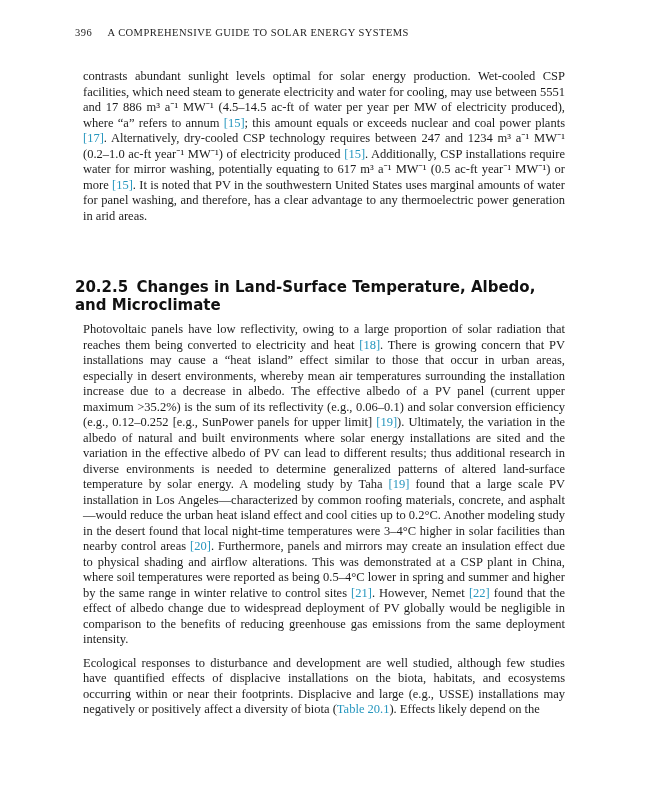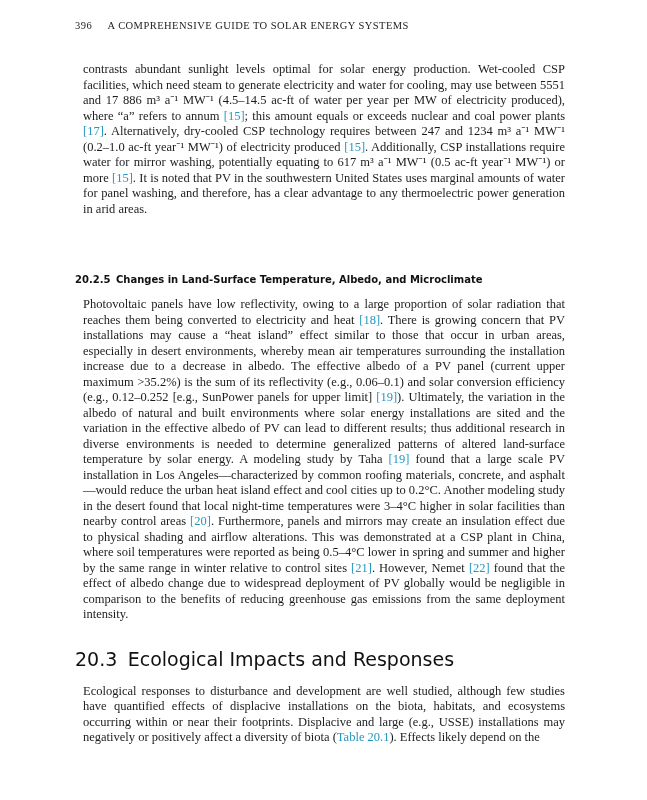--- a/index.html
+++ b/index.html
@@ -4,21 +4,21 @@
 <style>
   * { box-sizing: border-box; }
   html, body { margin: 0; padding: 0; background: #ffffff; }
 
   .page {
     position: relative;
     width: 647px;
     height: 800px;
     margin: 0 auto;
     background: #ffffff;
-    padding: 20px 74px 0 75px;
+    padding: 27px 74px 0 75px;
     font-family: "Liberation Serif", serif;
     color: #1c1c1c;
     overflow: hidden;
   }
 
   .running-header {
     font-size: 10.5px;
     letter-spacing: 0.45px;
     color: #222222;
   }
@@ -31,21 +31,21 @@
     text-align: justify;
     font-size: 12.5px;
     line-height: 15.5px;
     color: #1c1c1c;
   }
 
   .heading-sub {
     margin-top: 54px;
     margin-bottom: 6px;
     font-family: "DejaVu Sans", "Liberation Sans", sans-serif;
-    font-size: 10px;
+    font-size: 15px;
     font-weight: 600;
     line-height: 18px;
     color: #111111;
     max-width: 470px;
   }
 
   .heading-section {
     margin-top: 25px;
     margin-bottom: 13px;
     font-family: "DejaVu Sans", "Liberation Sans", sans-serif;
@@ -67,16 +67,15 @@
 
 <div class="page">
   <header class="running-header">
     <span class="page-num">396</span>
     <span class="running-title">A COMPREHENSIVE GUIDE TO SOLAR ENERGY SYSTEMS</span>
   </header>
   <main class="content">
       <p class="body-para"><span>contrasts abundant sunlight levels optimal for solar energy production. Wet-cooled CSP facilities, which need steam to generate electricity and water for cooling, may use between 5551 and 17 886 m³ a⁻¹ MW⁻¹ (4.5–14.5 ac-ft of water per year per MW of electricity produced), where “a” refers to annum </span><span class="cite-link">[15]</span><span>; this amount equals or exceeds nuclear and coal power plants </span><span class="cite-link">[17]</span><span>. Alternatively, dry-cooled CSP technology requires between 247 and 1234 m³ a⁻¹ MW⁻¹ (0.2–1.0 ac-ft year⁻¹ MW⁻¹) of electricity produced </span><span class="cite-link">[15]</span><span>. Additionally, CSP installations require water for mirror washing, potentially equating to 617 m³ a⁻¹ MW⁻¹ (0.5 ac-ft year⁻¹ MW⁻¹) or more </span><span class="cite-link">[15]</span><span>. It is noted that PV in the southwestern United States uses marginal amounts of water for panel washing, and therefore, has a clear advantage to any thermoelectric power generation in arid areas.</span></p>
       <div class="heading-sub"><span class="h-num">20.2.5</span><span class="h-title">Changes in Land-Surface Temperature, Albedo, and Microclimate</span></div>
       <p class="body-para"><span>Photovoltaic panels have low reflectivity, owing to a large proportion of solar radiation that reaches them being converted to electricity and heat </span><span class="cite-link">[18]</span><span>. There is growing concern that PV installations may cause a “heat island” effect similar to those that occur in urban areas, especially in desert environments, whereby mean air temperatures surrounding the installation increase due to a decrease in albedo. The effective albedo of a PV panel (current upper maximum &gt;35.2%) is the sum of its reflectivity (e.g., 0.06–0.1) and solar conversion efficiency (e.g., 0.12–0.252 [e.g., SunPower panels for upper limit] </span><span class="cite-link">[19]</span><span>). Ultimately, the variation in the albedo of natural and built environments where solar energy installations are sited and the variation in the effective albedo of PV can lead to different results; thus additional research in diverse environments is needed to determine generalized patterns of altered land-surface temperature by solar energy. A modeling study by Taha </span><span class="cite-link">[19]</span><span> found that a large scale PV installation in Los Angeles—characterized by common roofing materials, concrete, and asphalt—would reduce the urban heat island effect and cool cities up to 0.2°C. Another modeling study in the desert found that local night-time temperatures were 3–4°C higher in solar facilities than nearby control areas </span><span class="cite-link">[20]</span><span>. Furthermore, panels and mirrors may create an insulation effect due to physical shading and airflow alterations. This was demonstrated at a CSP plant in China, where soil temperatures were reported as being 0.5–4°C lower in spring and summer and higher by the same range in winter relative to control sites </span><span class="cite-link">[21]</span><span>. However, Nemet </span><span class="cite-link">[22]</span><span> found that the effect of albedo change due to widespread deployment of PV globally would be negligible in comparison to the benefits of reducing greenhouse gas emissions from the same deployment intensity.</span></p>
-      <div class="heading-section"><span class="h-num">20.3</span><span class="h-title">Ecological Impacts and Responses</span></div>
       <p class="body-para"><span>Ecological responses to disturbance and development are well studied, although few studies have quantified effects of displacive installations on the biota, habitats, and ecosystems occurring within or near their footprints. Displacive and large (e.g., USSE) installations may negatively or positively affect a diversity of biota (</span><span class="cite-link">Table 20.1</span><span>). Effects likely depend on the</span></p>
     </main>
 </div>
 
 </body></html>

